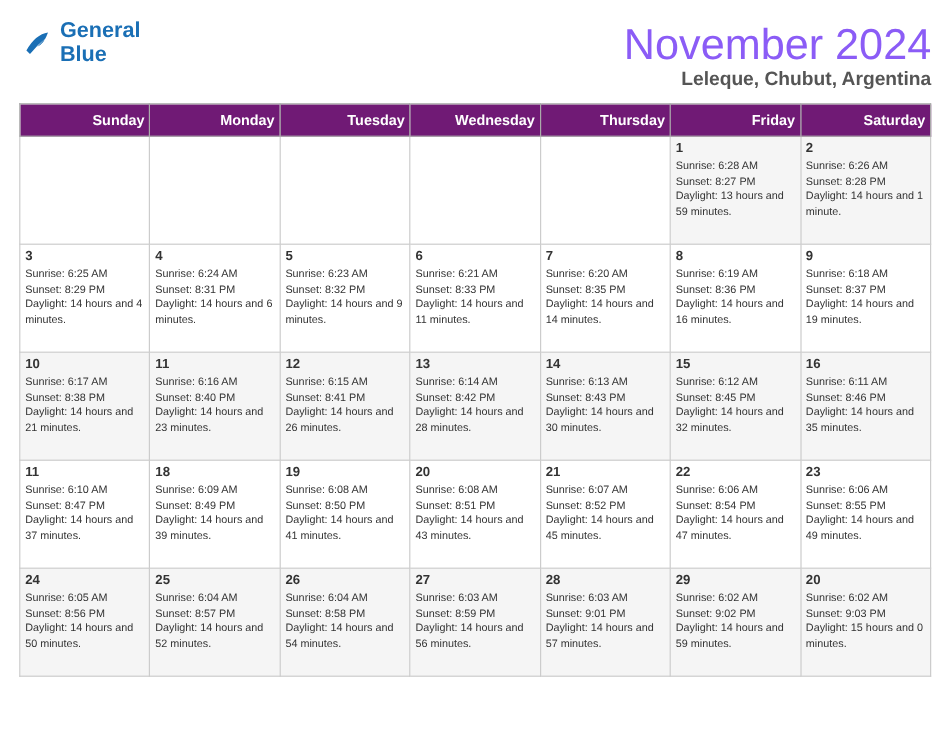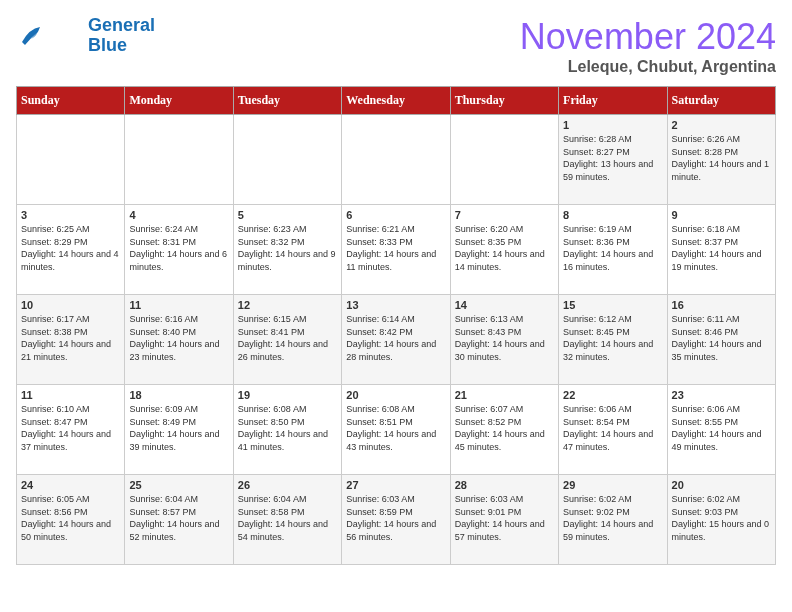--- a/index.html
+++ b/index.html
@@ -22,21 +22,20 @@
       gap: 4px;
     }
     .logo-text {
       font-size: 18px;
       font-weight: bold;
       color: #333;
       line-height: 1.1;
     }
     .logo-text span {
       color: #1a6fb5;
-      margin-left: 38px;
     }
     .logo-bird {
       width: 30px;
       height: 30px;
     }
     .title-area {
       text-align: right;
     }
     .month-title {
       font-size: 36px;
@@ -47,28 +46,27 @@
       font-size: 16px;
       color: #555;
       font-weight: bold;
     }
     table {
       width: 100%;
       border-collapse: collapse;
       table-layout: fixed;
     }
     thead th {
-      background-color: #b91c1c;
+      background-color: #701a75;
       color: #fff;
       font-size: 12px;
       font-weight: bold;
       padding: 6px 4px;
-      text-align: left;
+      text-align: right;
       border: 1px solid #aaa;
-      font-family: Liberation Serif, serif;
     }
     tbody td {
       vertical-align: top;
       border: 1px solid #ccc;
       padding: 4px;
       font-size: 9.5px;
       color: #333;
       height: 90px;
       background: #fff;
     }

